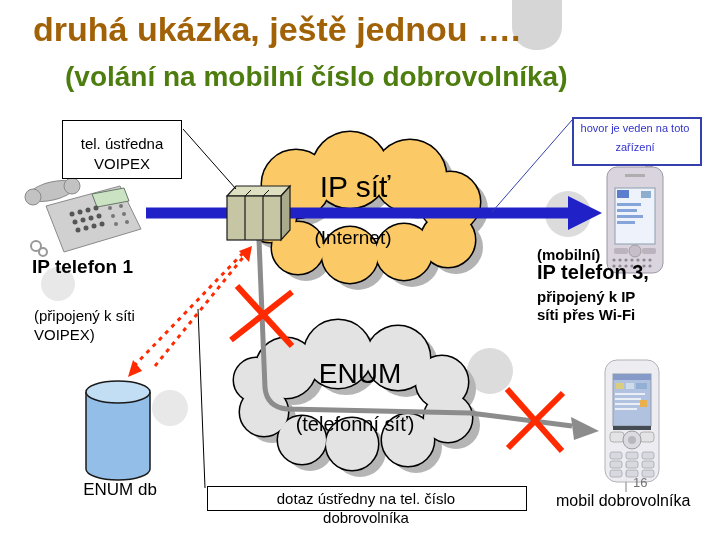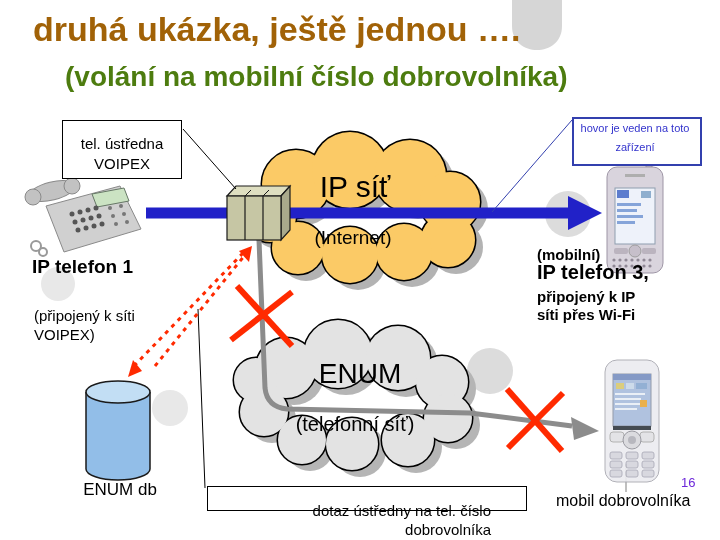--- a/index.html
+++ b/index.html
@@ -44,22 +44,22 @@
   #phone3-title{left:537px;top:261px;font-size:20px;font-weight:bold;}
   #phone3-sub{left:537px;top:288px;font-size:15px;font-weight:bold;line-height:18px;}
   #pstn-title{left:300px;top:358px;width:120px;font-size:28px;}
   #pstn-sub{left:275px;top:413px;width:160px;font-size:20px;}
   #enum-label{left:78px;top:480px;width:84px;font-size:17px;}
   #query-border{
     left:207px;top:486px;width:318px;height:23px;
     border:1px solid #000;background:#fff;z-index:2;
   }
   #query-text{left:207px;top:489px;width:318px;font-size:15px;line-height:19px;z-index:4;}
-  #query-text .inner{width:250px;margin:12px auto;text-align:right;}
-  #page-number{left:633px;top:475px;font-size:13px;color:#6d28d9;margin-left:48px;}
+  #query-text .inner{width:250px;margin:0 auto;text-align:center;}
+  #page-number{left:633px;top:475px;font-size:13px;color:#737373;}
   #mobile-label{left:556px;top:492px;font-size:16px;}
 </style>
 </head>
 <body>
 
 <div class="abs" id="title">druhá ukázka, ještě jednou ….</div>
 <div class="abs" id="subtitle">(volání na mobilní číslo dobrovolníka)</div>
 
 <svg id="artwork" class="abs" width="720" height="540" viewBox="0 0 720 540">
 

